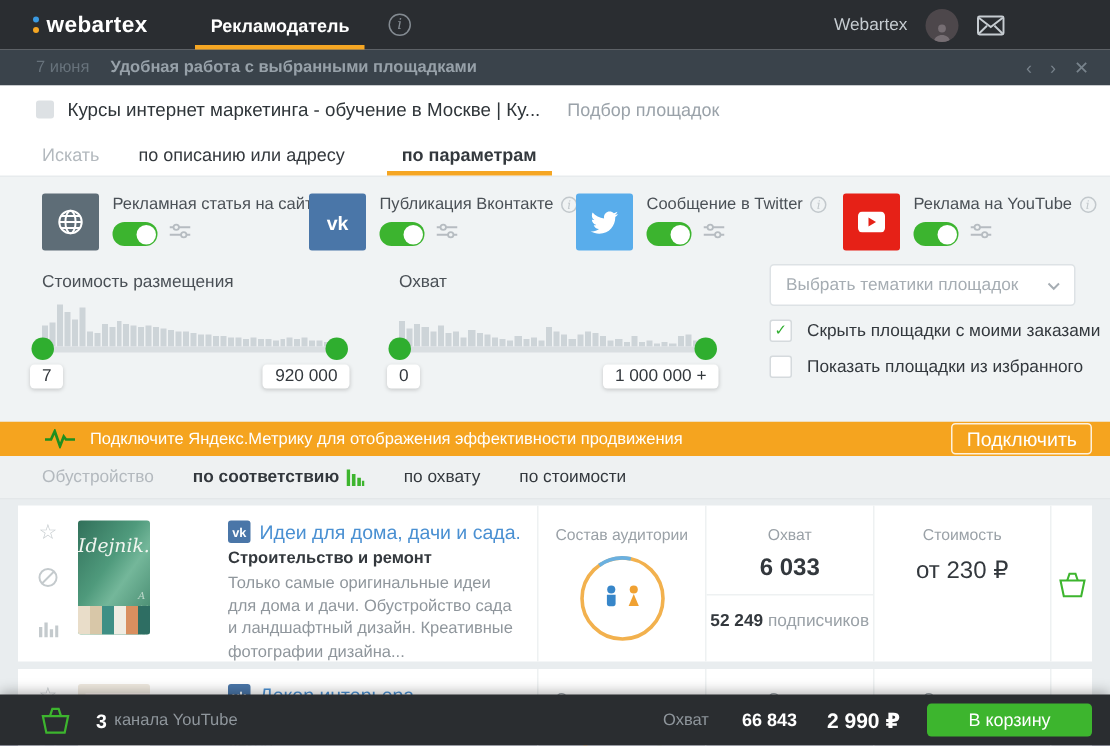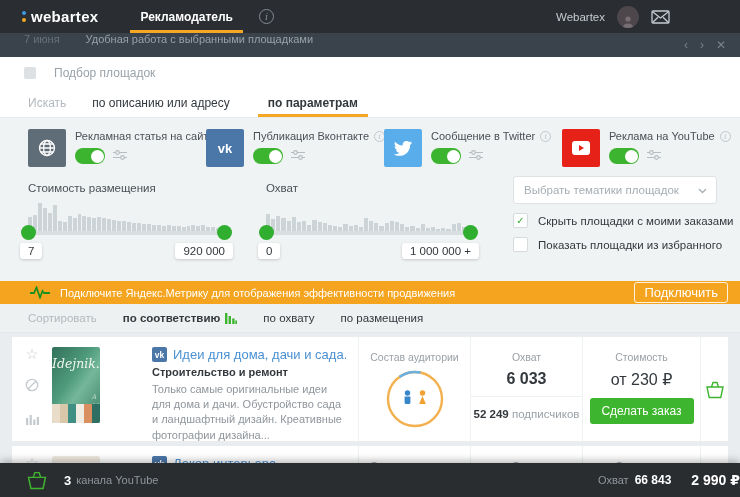--- a/index.html
+++ b/index.html
@@ -19,23 +19,23 @@
   .topnav-item { position:relative; height:100%; display:flex; align-items:center; padding:0 14px; font-size:12px; color:#7d848b; cursor:pointer; }
   .topnav-item.active { color:#fff; font-weight:bold; }
   .topnav-item.active::after { content:""; position:absolute; left:4px; right:4px; bottom:0; height:3px; background:#f5a623; }
   .top-info { width:15px; height:15px; border:1.4px solid #848b92; border-radius:50%; color:#848b92; font-size:10px; display:flex; align-items:center; justify-content:center; margin-left:12px; font-family:"DejaVu Serif",serif; font-style:italic; }
   .top-right { position:absolute; right:70px; top:0; height:33px; display:flex; align-items:center; gap:12px; }
   .account-name { color:#c6ccd1; font-size:11.5px; }
   .avatar { width:22px; height:22px; border-radius:50%; background:#4d474b; display:flex; align-items:flex-end; justify-content:center; overflow:hidden; }
   .mail-icon svg { display:block; }
 
   
-  .announce { height:24px; background:#3a434b; display:flex; font-size:11px;gap:12px; }
+  .announce { height:24px; background:#3a434b; display:flex; align-items:center; font-size:11px; }
   .announce-date { color:#67727b; margin-left:24px; }
-  .announce-text { color:#97a1a9; margin-left:14px; }
+  .announce-text { color:#97a1a9; margin-left:14px;font-weight:bold; }
   .announce-ctrls { margin-left:auto; margin-right:14px; display:flex; align-items:center; gap:12px; color:#78838c; font-size:12px; }
   .announce-ctrls span { cursor:pointer; line-height:1; }
 
   
   .searchrow { height:31px; background:#fff; display:flex; align-items:center; }
   .camp-check { width:12px; height:12px; background:#dde1e4; border-radius:2px; margin-left:24px; }
   .camp-title { font-size:12.5px; color:#2f3539; margin-left:9px; }
   .camp-action { font-size:12px; color:#9aa2a9; margin-left:18px; cursor:pointer; }
 
   
@@ -134,21 +134,21 @@
   .price-val { font-size:16px; color:#33383d; margin-top:7px; }
   .order-btn { margin-top:9px; background:#3db52e; color:#fff; border:none; border-radius:3px; font-size:12px; width:104px; height:26px; cursor:pointer; }
   .basket-icon { cursor:pointer; display:flex; }
 
   
   .footer { position:absolute; left:0; right:0; bottom:0; height:34px; background:#2a2d30; display:flex; align-items:center; z-index:5; box-shadow:0 -2px 8px rgba(0,0,0,.3); }
   .foot-basket { margin-left:26px; display:flex; cursor:pointer; }
   .foot-count { color:#fff; font-weight:bold; font-size:13px; margin-left:16px; }
   .foot-count-label { color:#8f969c; font-size:11px; margin-left:5px; }
   .foot-reach-label { color:#8f969c; font-size:11px; margin-left:auto; }
-  .foot-reach-val { color:#fff; font-weight:bold; font-size:12px; margin-left:6px; }
+  .foot-reach-val { color:#fff; font-weight:bold; font-size:12px; margin-left:22px; }
   .foot-total { color:#fff; font-weight:bold; font-size:14px; margin-left:20px; }
   .cart-btn { margin-left:18px; margin-right:12px; background:#3db52e; color:#fff; border:none; border-radius:3px; font-size:12px; width:110px; height:22px; cursor:pointer; }
 </style>
 </head>
 <body>
 
 <div class="page">
 
   <div class="topbar">
     <div class="logo">
@@ -184,20 +184,21 @@
     <span class="announce-text">Удобная работа с выбранными площадками</span>
     <span class="announce-ctrls">
       <span>‹</span>
       <span>›</span>
       <span>✕</span>
     </span>
   </div>
 
   <div class="searchrow">
     <span class="camp-check"></span>
+    <span class="camp-title">Курсы интернет маркетинга - обучение в Москве | Ку...</span>
     <span class="camp-action">Подбор площадок</span>
   </div>
 
   <div class="tabsrow">
     <span class="tabs-label">Искать</span>
     <div class="tab">по описанию или адресу</div>
     <div class="tab active">по параметрам</div>
   </div>
 
   <div class="filters">
@@ -429,32 +430,32 @@
     <span class="banner-icon">
       <svg width="20" height="13" viewBox="0 0 20 13" fill="none" stroke="#1f8f1f" stroke-width="1.8">
           <path d="M0 7h4l2.5-5.5L10 11.5 12.5 5l1.5 2h6"></path>
         </svg>
     </span>
     <span class="banner-text">Подключите Яндекс.Метрику для отображения эффективности продвижения</span>
     <button class="banner-btn">Подключить</button>
   </div>
 
   <div class="sortrow">
-    <span class="sort-label">Сортировать</span>
+    <span class="sort-label">Обустройство</span>
     <span class="sort-opt active">
       <span>по соответствию</span>
       <svg width="12" height="12" viewBox="0 0 12 12" fill="#3db52e">
           <rect x="0" y="1" width="2.4" height="11"></rect>
           <rect x="3.6" y="4" width="2.4" height="8"></rect>
           <rect x="7.2" y="6.5" width="2.4" height="5.5"></rect>
           <rect x="10.3" y="8.5" width="1.7" height="3.5"></rect>
         </svg>
     </span>
     <span class="sort-opt">по охвату</span>
-    <span class="sort-opt">по размещения</span>
+    <span class="sort-opt">по стоимости</span>
   </div>
 
   <div class="cards">
 
     <div class="card">
       <div class="rail">
         <span class="ric star-glyph">☆</span>
         <span class="ric">
           <svg width="14" height="14" viewBox="0 0 14 14" fill="none" stroke="#c4cacd" stroke-width="1.3">
               <circle cx="7" cy="7" r="5.7"></circle>
@@ -511,21 +512,20 @@
       </div>
       <div class="col col-reach">
         <span class="col-head">Охват</span>
         <span class="reach-val">6 033</span>
         <span class="reach-div"></span>
         <span class="subs"><b>52 249</b> <span>подписчиков</span></span>
       </div>
       <div class="col col-price">
         <span class="col-head">Стоимость</span>
         <span class="price-val">от 230 ₽</span>
-        <button class="order-btn">Сделать заказ</button>
       </div>
       <div class="col col-basket">
         <span class="basket-icon">
           <svg width="20" height="19" viewBox="0 0 20 19" fill="none" stroke="#3db52e" stroke-width="1.4">
               <path d="M2 7h16l-2.2 10.5H4.2z"></path>
               <path d="M6.5 7 8 2.5h4L13.5 7"></path>
             </svg>
         </span>
       </div>
     </div>
@@ -578,15 +578,16 @@
       <svg width="22" height="20" viewBox="0 0 20 19" fill="none" stroke="#3db52e" stroke-width="1.4">
           <path d="M2 7h16l-2.2 10.5H4.2z"></path>
           <path d="M6.5 7 8 2.5h4L13.5 7"></path>
         </svg>
     </span>
     <span class="foot-count">3</span>
     <span class="foot-count-label">канала YouTube</span>
     <span class="foot-reach-label">Охват</span>
     <span class="foot-reach-val">66 843</span>
     <span class="foot-total">2 990 ₽</span>
+    <button class="cart-btn">В корзину</button>
   </div>
 
 </div>
 
 </body></html>

